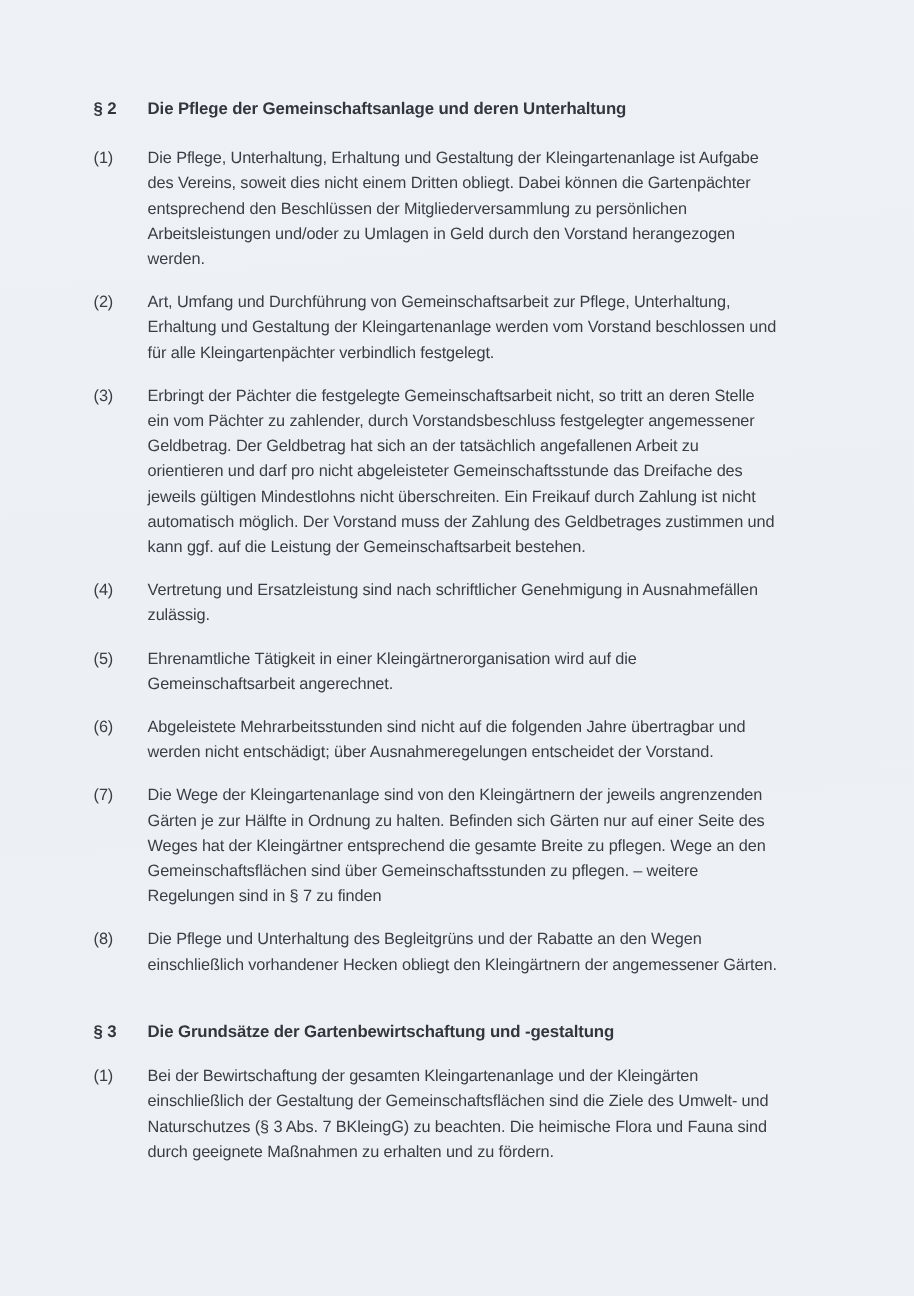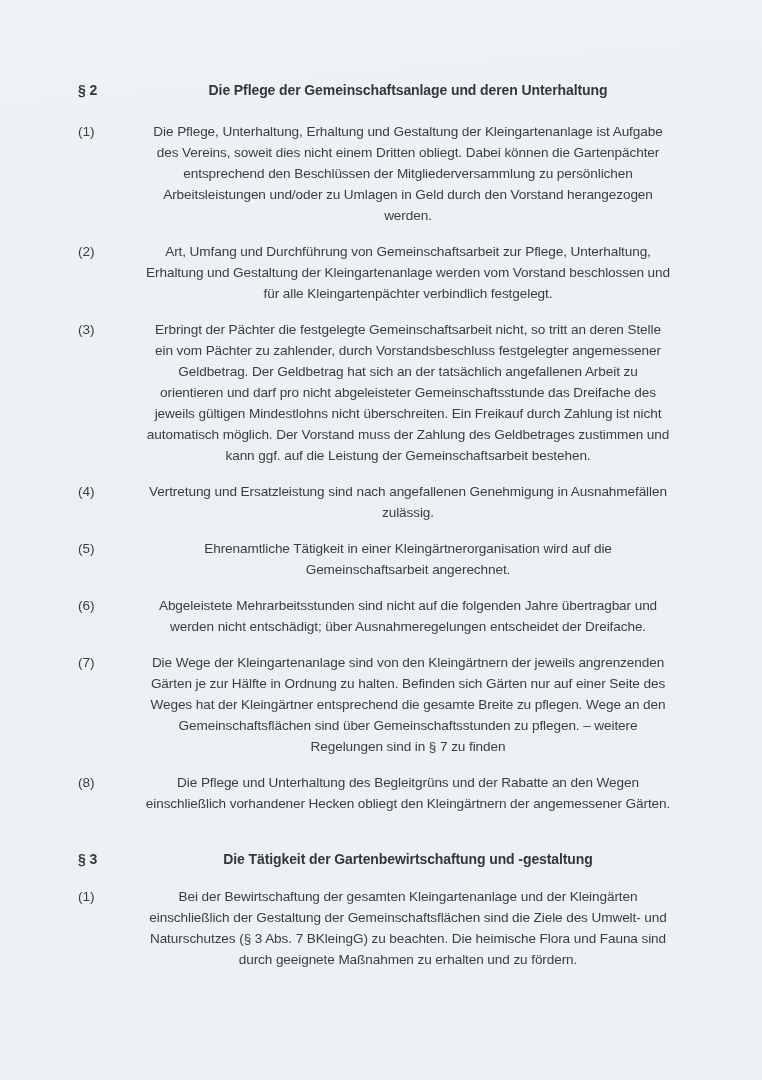--- a/index.html
+++ b/index.html
@@ -31,21 +31,20 @@
     font-size: 13.6px;
     line-height: 21px;
     letter-spacing: -0.1px;
   }
   .txt {
     width: 570px;
     font-size: 13.6px;
     line-height: 21px;
     letter-spacing: -0.1px;
     white-space: pre-line;
-    text-align: center;
   }
   .heading .num,
   .heading .txt {
     font-weight: 700;
     font-size: 14px;
     color: #33363c;
     letter-spacing: -0.1px;
   }
   .heading-s2 {
     margin-bottom: 20px;
@@ -87,54 +86,54 @@
 ein vom Pächter zu zahlender, durch Vorstandsbeschluss festgelegter angemessener
 Geldbetrag. Der Geldbetrag hat sich an der tatsächlich angefallenen Arbeit zu
 orientieren und darf pro nicht abgeleisteter Gemeinschaftsstunde das Dreifache des
 jeweils gültigen Mindestlohns nicht überschreiten. Ein Freikauf durch Zahlung ist nicht
 automatisch möglich. Der Vorstand muss der Zahlung des Geldbetrages zustimmen und
 kann ggf. auf die Leistung der Gemeinschaftsarbeit bestehen.</div>
   </div>
 
   <div class="row">
     <div class="num">(4)</div>
-    <div class="txt">Vertretung und Ersatzleistung sind nach angefallenen Genehmigung in Ausnahmefällen
+    <div class="txt">Vertretung und Ersatzleistung sind nach schriftlicher Genehmigung in Ausnahmefällen
 zulässig.</div>
   </div>
 
   <div class="row">
     <div class="num">(5)</div>
     <div class="txt">Ehrenamtliche Tätigkeit in einer Kleingärtnerorganisation wird auf die
 Gemeinschaftsarbeit angerechnet.</div>
   </div>
 
   <div class="row">
     <div class="num">(6)</div>
     <div class="txt">Abgeleistete Mehrarbeitsstunden sind nicht auf die folgenden Jahre übertragbar und
-werden nicht entschädigt; über Ausnahmeregelungen entscheidet der Dreifache.</div>
+werden nicht entschädigt; über Ausnahmeregelungen entscheidet der Vorstand.</div>
   </div>
 
   <div class="row">
     <div class="num">(7)</div>
     <div class="txt">Die Wege der Kleingartenanlage sind von den Kleingärtnern der jeweils angrenzenden
 Gärten je zur Hälfte in Ordnung zu halten. Befinden sich Gärten nur auf einer Seite des
 Weges hat der Kleingärtner entsprechend die gesamte Breite zu pflegen. Wege an den
 Gemeinschaftsflächen sind über Gemeinschaftsstunden zu pflegen. – weitere
 Regelungen sind in § 7 zu finden</div>
   </div>
 
   <div class="row">
     <div class="num">(8)</div>
     <div class="txt">Die Pflege und Unterhaltung des Begleitgrüns und der Rabatte an den Wegen
 einschließlich vorhandener Hecken obliegt den Kleingärtnern der angemessener Gärten.</div>
   </div>
 
   <div class="row heading heading-s3">
     <div class="num">§ 3</div>
-    <div class="txt">Die Tätigkeit der Gartenbewirtschaftung und -gestaltung</div>
+    <div class="txt">Die Grundsätze der Gartenbewirtschaftung und -gestaltung</div>
   </div>
 
   <div class="row">
     <div class="num">(1)</div>
     <div class="txt">Bei der Bewirtschaftung der gesamten Kleingartenanlage und der Kleingärten
 einschließlich der Gestaltung der Gemeinschaftsflächen sind die Ziele des Umwelt- und
 Naturschutzes (§ 3 Abs. 7 BKleingG) zu beachten. Die heimische Flora und Fauna sind
 durch geeignete Maßnahmen zu erhalten und zu fördern.</div>
   </div>
 

